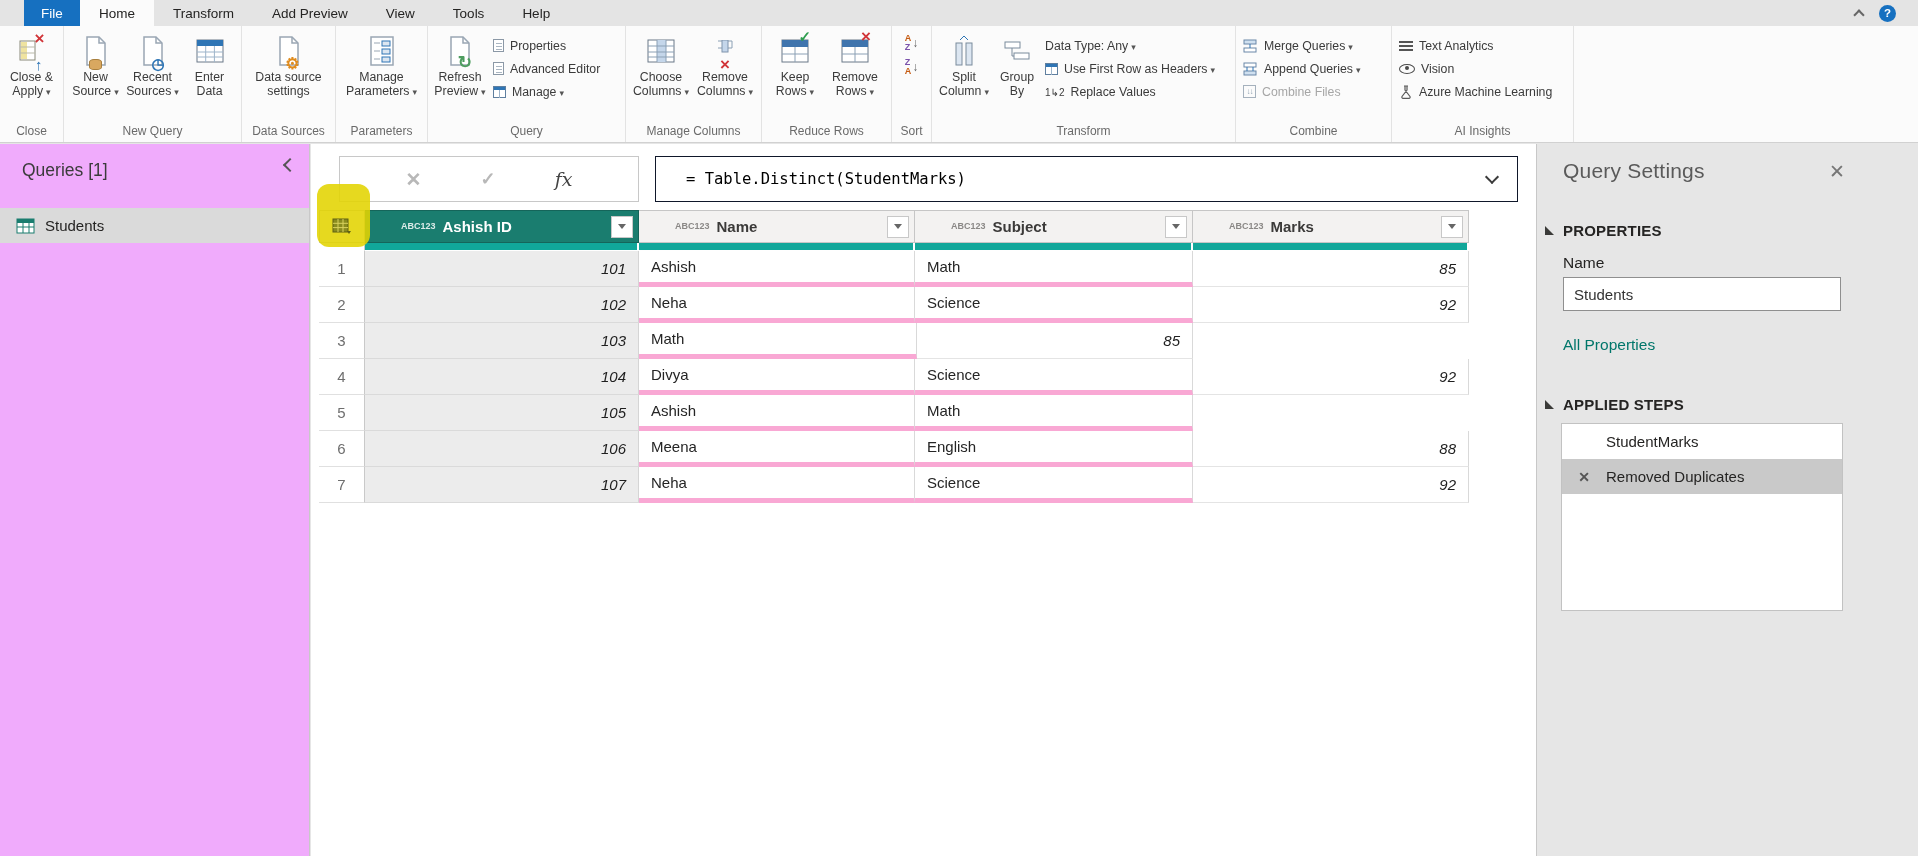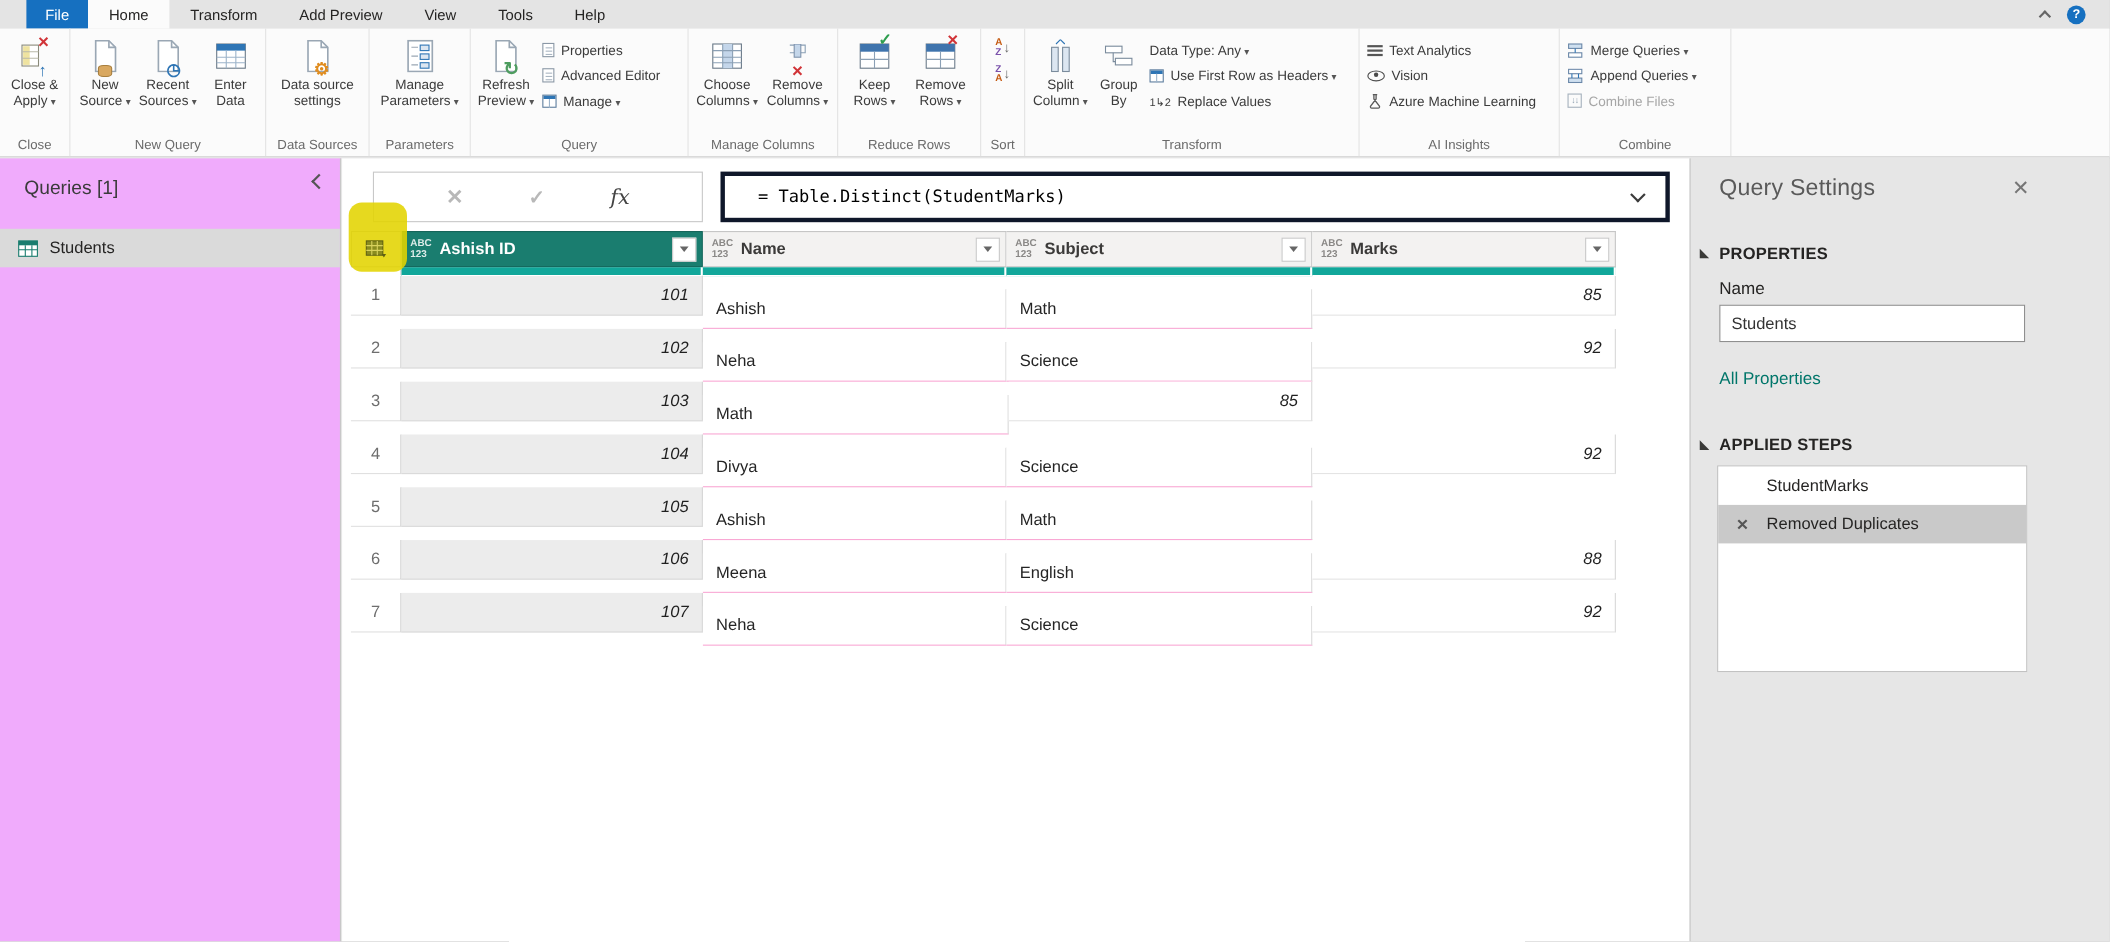--- a/index.html
+++ b/index.html
@@ -59,45 +59,45 @@
   .q-title { position: absolute; left: 22px; top: 16px; font-size: 17.5px; color: #3b3b3b; }
   .q-collapse { position: absolute; right: 14px; top: 16px; width: 10px; height: 10px; border-right: 2.5px solid #555; border-bottom: 2.5px solid #555; transform: rotate(135deg); cursor: pointer; }
   .q-item { position: absolute; left: 0; right: 0; top: 64px; height: 35px; background: #dadada; display: flex; align-items: center; padding-left: 16px; gap: 10px; cursor: default; }
   .q-item-label { font-size: 15px; color: #252423; }
 
   
   .fbtns { position: absolute; left: 28px; top: 12px; width: 300px; height: 46px; background: #fff; border: 1px solid #c8c8c8; display: flex; align-items: center; justify-content: space-around; padding: 0 36px; }
   .fx-x { color: #b8b8b8; font-size: 19px; font-weight: bold; cursor: default; }
   .fx-check { color: #b8b8b8; font-size: 18px; font-weight: bold; cursor: default; }
   .fx-fx { color: #444; font-size: 19px; font-style: italic; font-family: "DejaVu Serif", serif; cursor: default; }
-  .fbox { position: absolute; left: 344px; top: 12px; right: 18px; height: 46px; background: #fff; border: 4px solid #0f172a; display: flex; align-items: center; }
+  .fbox { position: absolute; left: 344px; top: 12px; right: 18px; height: 46px; background: #fff; border: 1px solid #0f172a; display: flex; align-items: center; }
   .formula-text { flex: 1; padding-left: 30px; font-family: "DejaVu Sans Mono", monospace; font-size: 15.5px; color: #000; white-space: pre; }
   .fbox-chev { width: 10px; height: 10px; border-right: 2.5px solid #3b3b3b; border-bottom: 2.5px solid #3b3b3b; transform: rotate(45deg); margin-right: 20px; margin-top: -4px; cursor: pointer; }
 
   
   .grid { position: absolute; left: 8px; top: 66px; }
   .hrow, .qrow, .grow { display: flex; }
   .hc { height: 33px; border: 1px solid #c6c6c6; border-left: none; background: #f3f2f1; display: flex; align-items: center; padding: 0 5px 0 8px; gap: 7px; cursor: default; }
   .hc.corner { border-left: 1px solid #c6c6c6; width: 46px; background: #fff; position: relative; justify-content: center; padding: 0; }
   .hc.sel { background: #1a7d6f; border-color: #15655a; }
-  .typebadge { display: flex; flex-direction: column; font-size: 9px; line-height: 9.5px; color: #8a8886; font-weight: bold; }
+  .typebadge { display: flex; flex-direction: row; font-size: 9px; line-height: 9.5px; color: #8a8886; font-weight: bold; margin-left: 28px; }
   .hc.sel .typebadge { color: #dcebe8; }
   .hname { flex: 1; font-weight: bold; font-size: 15px; color: #3b3a39; white-space: nowrap; overflow: hidden; }
   .hc.sel .hname { color: #fff; }
   .filterbtn { width: 22px; height: 22px; background: #fff; border: 1px solid #c8c8c8; display: flex; align-items: center; justify-content: center; flex: 0 0 auto; cursor: pointer; }
   .ftri { width: 0; height: 0; border-left: 4.5px solid transparent; border-right: 4.5px solid transparent; border-top: 5.5px solid #666; }
   .highlight-blob { position: absolute; left: -3px; top: -27px; width: 53px; height: 63px; background: #e3d400; opacity: 0.88; border-radius: 12px; z-index: 1; }
   .corner-icon { position: relative; z-index: 2; }
   .qc { height: 8px; background: #11a79a; border-right: 2px solid #fff; border-bottom: 1px solid #fff; }
   .qc.gutter { background: #fff; border-right: 1px solid #c9c9c9; }
   .cell { display: flex; align-items: center; font-size: 15px; height: 36px; }
   .gut { width: 46px; background: #fff; border-right: 1px solid #c9c9c9; border-bottom: 1px solid #e0e0e0; color: #6e6e6e; justify-content: center; }
   .cid { width: 274px; background: #ececec; border-right: 1px solid #d5d5d5; border-bottom: 1px solid #dadada; font-style: italic; justify-content: flex-end; padding-right: 12px; color: #1f1f1f; }
   .cname { width: 276px; } .csub { width: 278px; }
-  .cname, .csub { background: #fff; border-right: 1px solid #d9d9d9; border-bottom: 1px solid #f9a8d4; padding-left: 12px; color: #252525; margin-top: 12px; }
+  .cname, .csub { background: #fff; border-right: 1px solid #d9d9d9; border-bottom: 5px solid #f9a8d4; padding-left: 12px; color: #252525; }
   .cmarks { width: 276px; background: #fff; border-right: 1px solid #d9d9d9; border-bottom: 1px solid #e4e4e4; font-style: italic; justify-content: flex-end; padding-right: 12px; color: #1f1f1f; }
   .w-id { width: 274px; } .w-name { width: 276px; } .w-sub { width: 278px; } .w-marks { width: 276px; }
 
   
   .sp-title { position: absolute; left: 26px; top: 15px; font-size: 21px; font-weight: 300; color: #5a5a5a; letter-spacing: 0.2px; }
   .sp-close { position: absolute; left: 292px; top: 18px; font-size: 19px; color: #767676; cursor: pointer; line-height: 1; }
   .sec-head { position: absolute; display: flex; align-items: center; gap: 9px; cursor: pointer; }
   .sec-head .txt { font-size: 15px; font-weight: bold; color: #252423; letter-spacing: 0.2px; }
   .sec-props { left: 8px; top: 78px; }
   .sec-steps { left: 8px; top: 252px; }
@@ -369,42 +369,20 @@
           </div>
           <div class="sb">
             <span class="rvicon"></span>
             <span>Replace Values</span>
           </div>
         </div>
       </div>
       <div class="rgl">Transform</div>
     </div>
 
-    <div class="rgroup" style="width:182px">
-      <div class="rgc">
-        <div class="sbcol">
-          <div class="sb">
-            <span class="lines3"></span>
-            <span>Text Analytics</span>
-          </div>
-          <div class="sb">
-            <span class="eye"></span>
-            <span>Vision</span>
-          </div>
-          <div class="sb">
-            <svg width="14" height="14" viewBox="0 0 14 14">
-                <path d="M5 1 h4 M6 1 v4 L11 11.5 a1.2 1.2 0 0 1 -1 1.8 H4 a1.2 1.2 0 0 1 -1 -1.8 L8 5 V1" fill="none" stroke="#5a5a5a" stroke-width="1.2"></path>
-              </svg>
-            <span>Azure Machine Learning</span>
-          </div>
-        </div>
-      </div>
-      <div class="rgl">AI Insights</div>
-    </div>
-
     <div class="rgroup" style="width:156px">
       <div class="rgc">
         <div class="sbcol">
           <div class="sb">
             <svg width="15" height="14" viewBox="0 0 15 14">
                 <rect x="1" y="1" width="12" height="4" fill="#cfe0f0" stroke="#6a87a8"></rect>
                 <rect x="1" y="9" width="12" height="4" fill="#fff" stroke="#6a87a8"></rect>
                 <path d="M7 5 v4" stroke="#2e75b5"></path>
               </svg>
             <span class="caret">Merge Queries</span>
@@ -417,20 +395,42 @@
               </svg>
             <span class="caret">Append Queries</span>
           </div>
           <div class="sb disabled">
             <span class="cfbox"></span>
             <span>Combine Files</span>
           </div>
         </div>
       </div>
       <div class="rgl">Combine</div>
+    </div>
+
+    <div class="rgroup" style="width:182px">
+      <div class="rgc">
+        <div class="sbcol">
+          <div class="sb">
+            <span class="lines3"></span>
+            <span>Text Analytics</span>
+          </div>
+          <div class="sb">
+            <span class="eye"></span>
+            <span>Vision</span>
+          </div>
+          <div class="sb">
+            <svg width="14" height="14" viewBox="0 0 14 14">
+                <path d="M5 1 h4 M6 1 v4 L11 11.5 a1.2 1.2 0 0 1 -1 1.8 H4 a1.2 1.2 0 0 1 -1 -1.8 L8 5 V1" fill="none" stroke="#5a5a5a" stroke-width="1.2"></path>
+              </svg>
+            <span>Azure Machine Learning</span>
+          </div>
+        </div>
+      </div>
+      <div class="rgl">AI Insights</div>
     </div>
 
     <div class="ribbon-filler"></div>
   </div>
 
   <div class="queries-pane">
     <div class="q-title">Queries [1]</div>
     <div class="q-collapse"></div>
     <div class="q-item">
       <svg width="19" height="16" viewBox="0 0 19 16">

